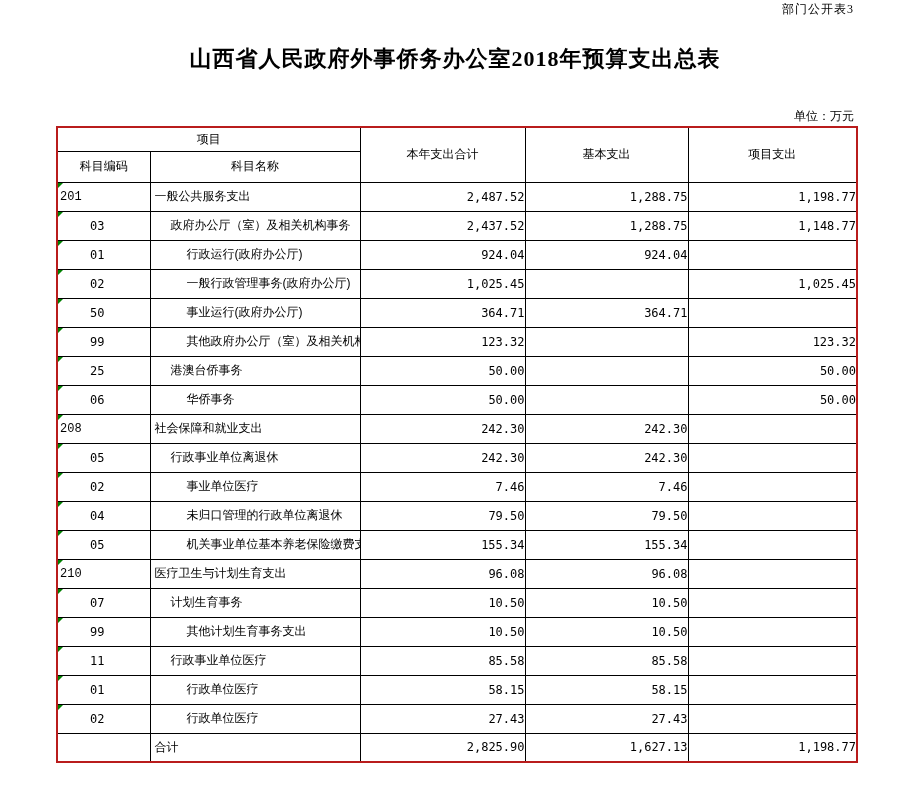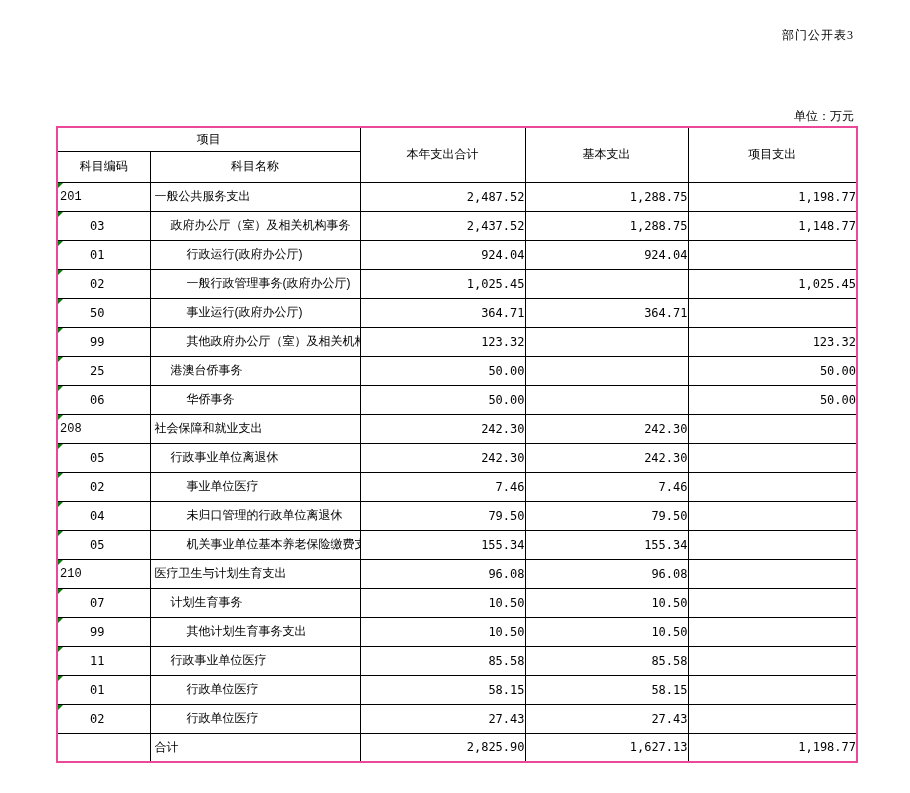--- a/index.html
+++ b/index.html
@@ -6,41 +6,41 @@
   html,body { background:#ffffff; }
   .page {
     position:relative;
     width:910px; height:793px;
     background:#ffffff;
     color:#000000;
     font-family:"Liberation Sans", sans-serif;
     overflow:hidden;
   }
   .corner-label {
-    position:absolute; top:27px; right:56px;
+    position:absolute; top:1px; right:56px;
     font-size:12px; letter-spacing:1px;
     font-family:"Liberation Serif", serif;
   }
   .doc-title {
     position:absolute; top:44px; left:0; width:100%;
     text-align:center;
     font-size:22px; font-weight:bold; letter-spacing:1px;
     font-family:"Liberation Serif", serif;
   }
   .unit-label {
     position:absolute; top:108px; right:56px;
     font-size:12px;
     font-family:"Liberation Serif", serif;
   }
   .tbl-wrap { position:absolute; left:56px; top:126px; }
   table.budget {
     border-collapse:collapse;
     table-layout:fixed;
     width:800px;
-    border:2px solid #ec4899;
+    border:2px solid #b91c1c;
   }
   table.budget th, table.budget td {
     border:1px solid #000;
     font-size:12px;
     font-weight:normal;
     padding:0;
     vertical-align:middle;
     background:#ffffff;
   }
   tr.h1 th { height:24px; text-align:center; }
@@ -77,20 +77,21 @@
     border-right:5px solid transparent;
   }
 </style>
 </head>
 <body>
 
 <div class="page">
 
   <div class="corner-label">部门公开表3</div>
 
+  <div class="doc-title">山西省人民政府外事侨务办公室2018年预算支出总表</div>
 
   <div class="unit-label">单位：万元</div>
 
   <div class="tbl-wrap">
     <table class="budget">
       <colgroup>
         <col style="width:93px">
         <col style="width:210px">
         <col style="width:165px">
         <col style="width:163px">

